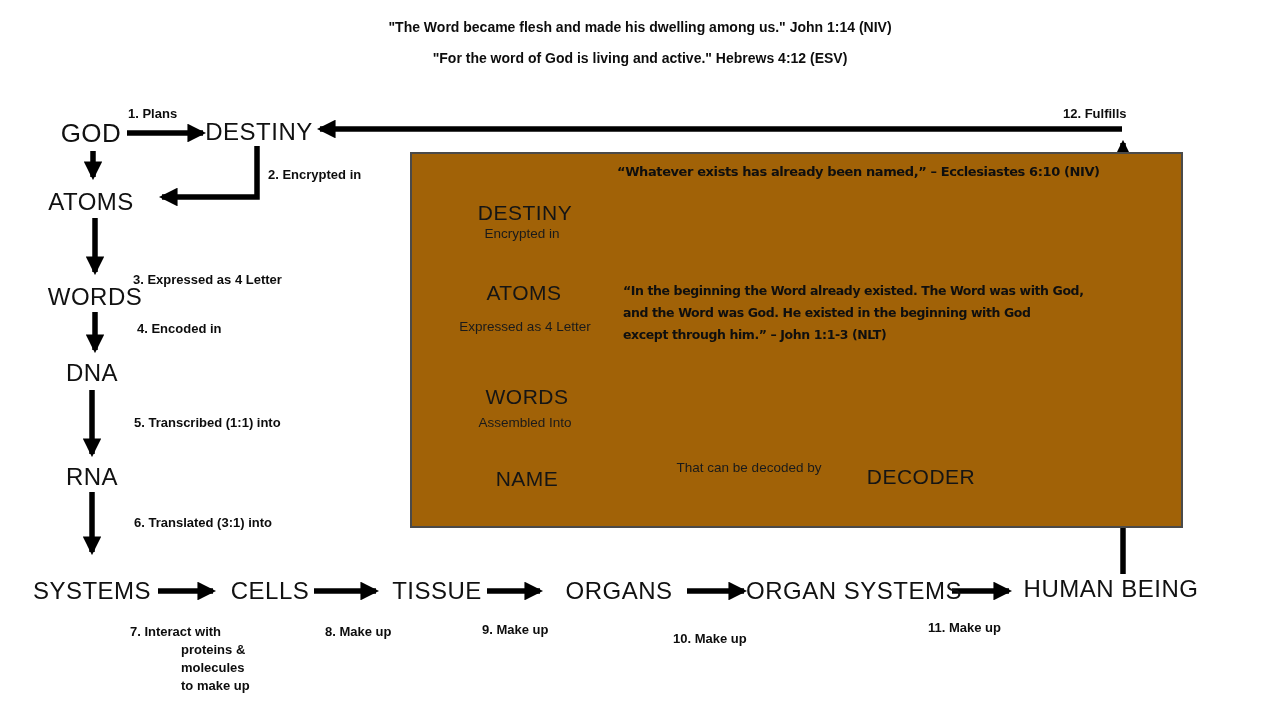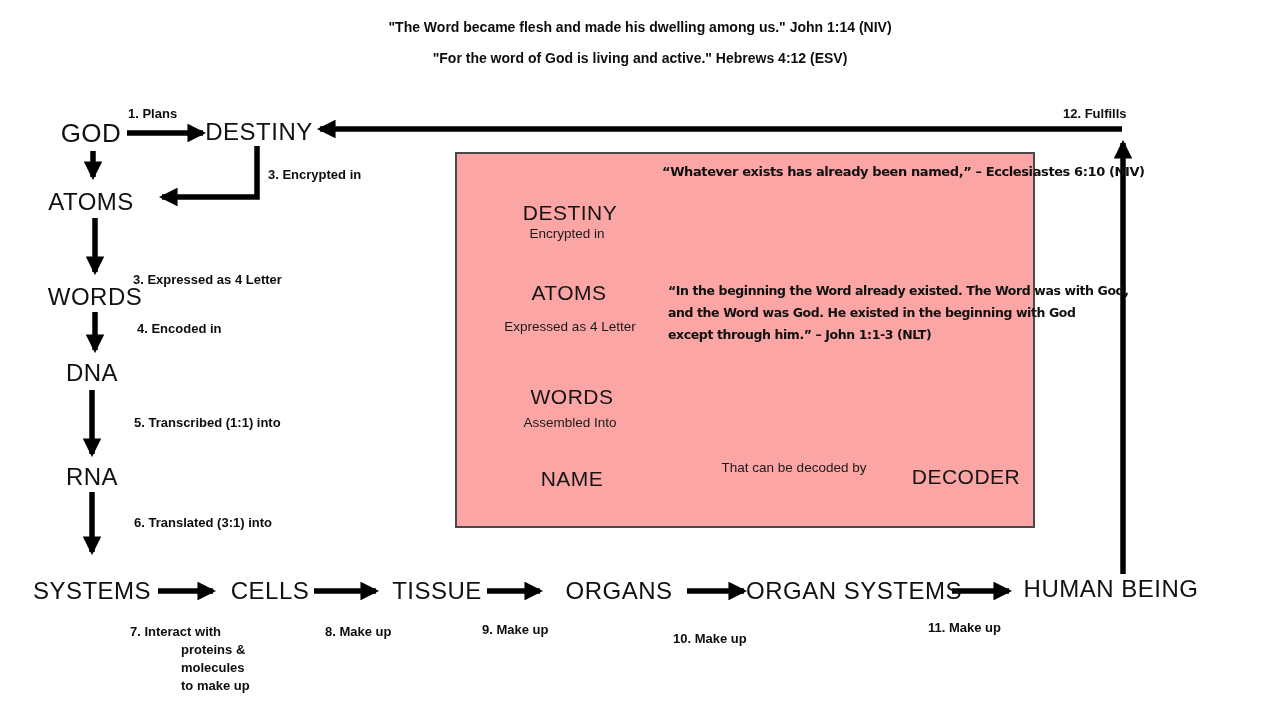--- a/index.html
+++ b/index.html
@@ -35,25 +35,25 @@
     position: absolute;
     font-size: 13px;
     font-weight: bold;
     white-space: nowrap;
     color: #0d0d0d;
   }
   .edge-label .indent { margin-left: 17px; padding-left: 34px; }
   .edge-label.multi { line-height: 18px; white-space: normal; }
   .inset-box {
     position: absolute;
-    left: 455px;
+    left: 410px;
     top: 152px;
-    width: 580px;
+    width: 773px;
     height: 376px;
-    background: #fca5a5;
+    background: #a16207;
     border: 2px solid #4a4a4a;
   }
   .box-node {
     position: absolute;
     transform: translate(-50%, -50%);
     font-size: 21px;
     font-weight: 400;
     white-space: nowrap;
     color: #151515;
     letter-spacing: 0.5px;
@@ -127,21 +127,21 @@
   <div class="node" style="left:92px; top:373px;">DNA</div>
   <div class="node" style="left:92px; top:477px;">RNA</div>
   <div class="node" style="left:92px; top:591px;">SYSTEMS</div>
   <div class="node" style="left:270px; top:591px;">CELLS</div>
   <div class="node" style="left:437px; top:591px;">TISSUE</div>
   <div class="node" style="left:619px; top:591px;">ORGANS</div>
   <div class="node" style="left:854px; top:591px;">ORGAN SYSTEMS</div>
   <div class="node" style="left:1111px; top:589px;">HUMAN BEING</div>
 
   <div class="edge-label" style="left:128px; top:106px;">1. Plans</div>
-  <div class="edge-label" style="left:268px; top:167px;">3. Encrypted in</div>
+  <div class="edge-label" style="left:268px; top:167px;">2. Encrypted in</div>
   <div class="edge-label" style="left:133px; top:243px;margin-top:29px;">3. Expressed as 4 Letter</div>
   <div class="edge-label" style="left:137px; top:321px;">4. Encoded in</div>
   <div class="edge-label" style="left:134px; top:415px;">5. Transcribed (1:1) into</div>
   <div class="edge-label" style="left:134px; top:515px;">6. Translated (3:1) into</div>
   <div class="edge-label multi" style="left:130px; top:623px;">
     <div>7. Interact with</div>
     <div class="indent">proteins &amp;</div>
     <div class="indent">molecules</div>
     <div class="indent">to make up</div>
   </div>

